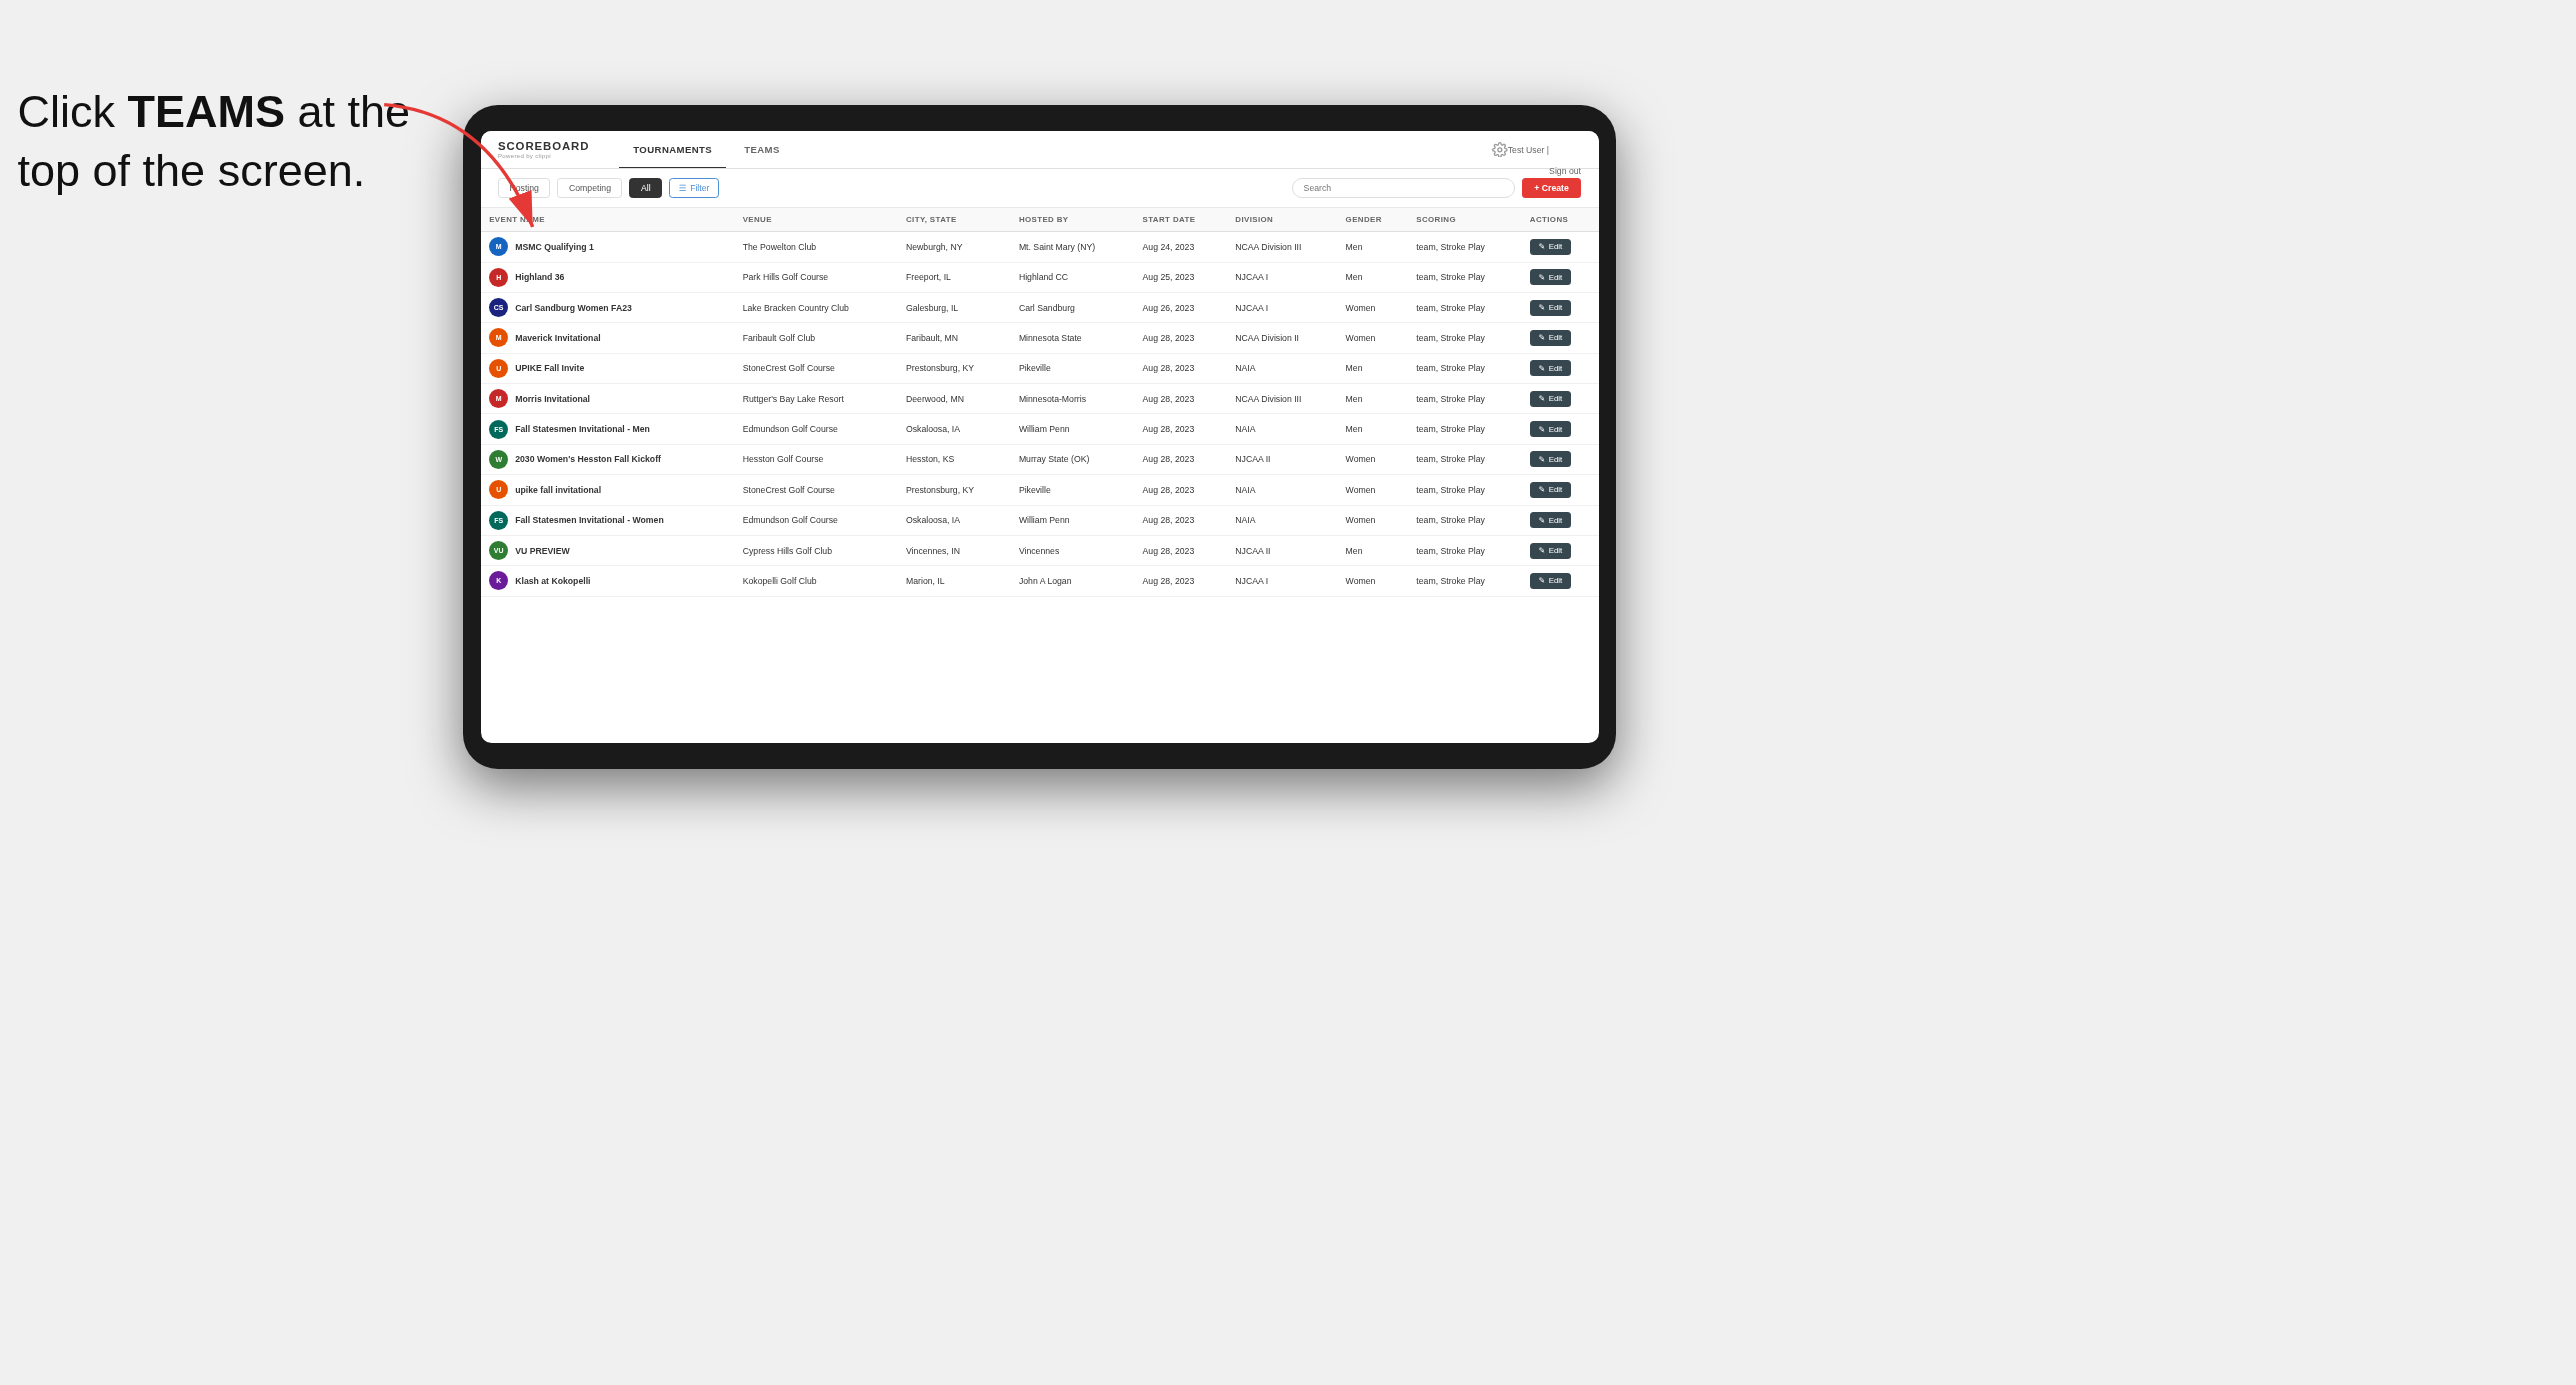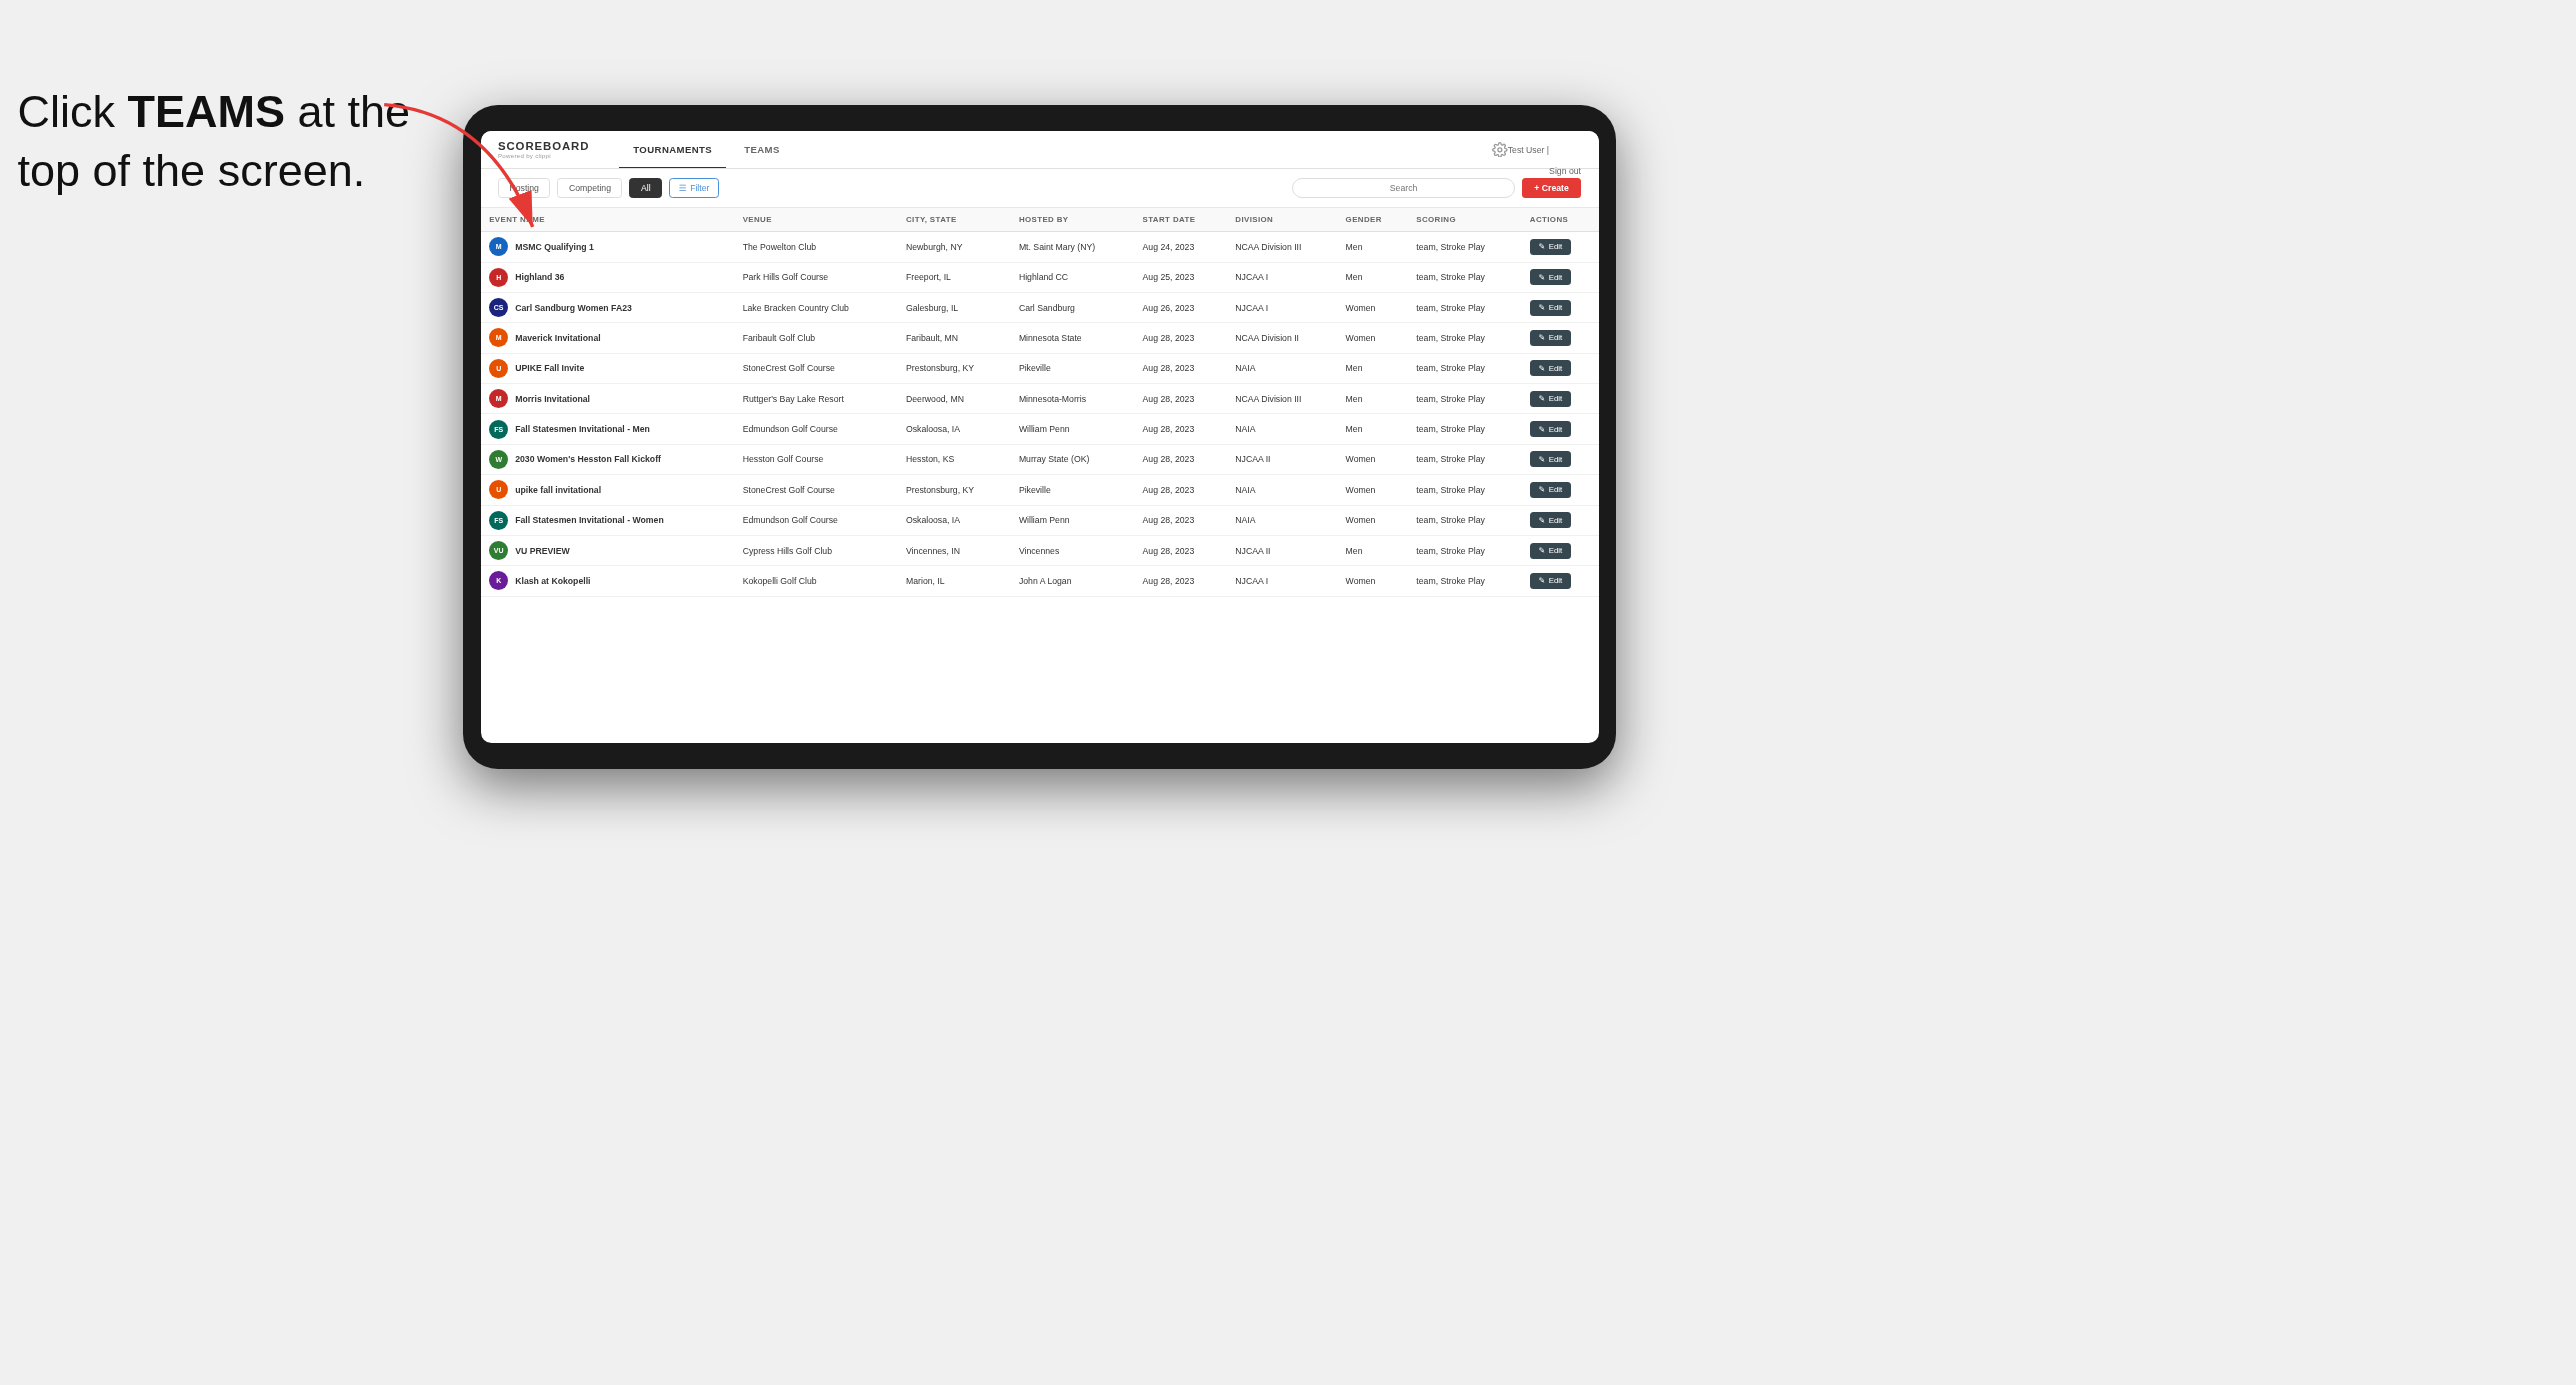--- a/index.html
+++ b/index.html
@@ -176,21 +176,20 @@
     }
 
     .search-input {
       margin-left: auto;
       padding: 4.4px 10.5px;
       font-size: 8.7px;
       border: 0.9px solid #ddd;
       border-radius: 10px;
       width: 223px;
       color: #999;
-      text-align: center;
     }
 
     .create-btn {
       padding: 5.2px 12.2px;
       font-size: 8.7px;
       background: #e53935;
       color: #fff;
       border: none;
       border-radius: 3.5px;
       cursor: pointer;

